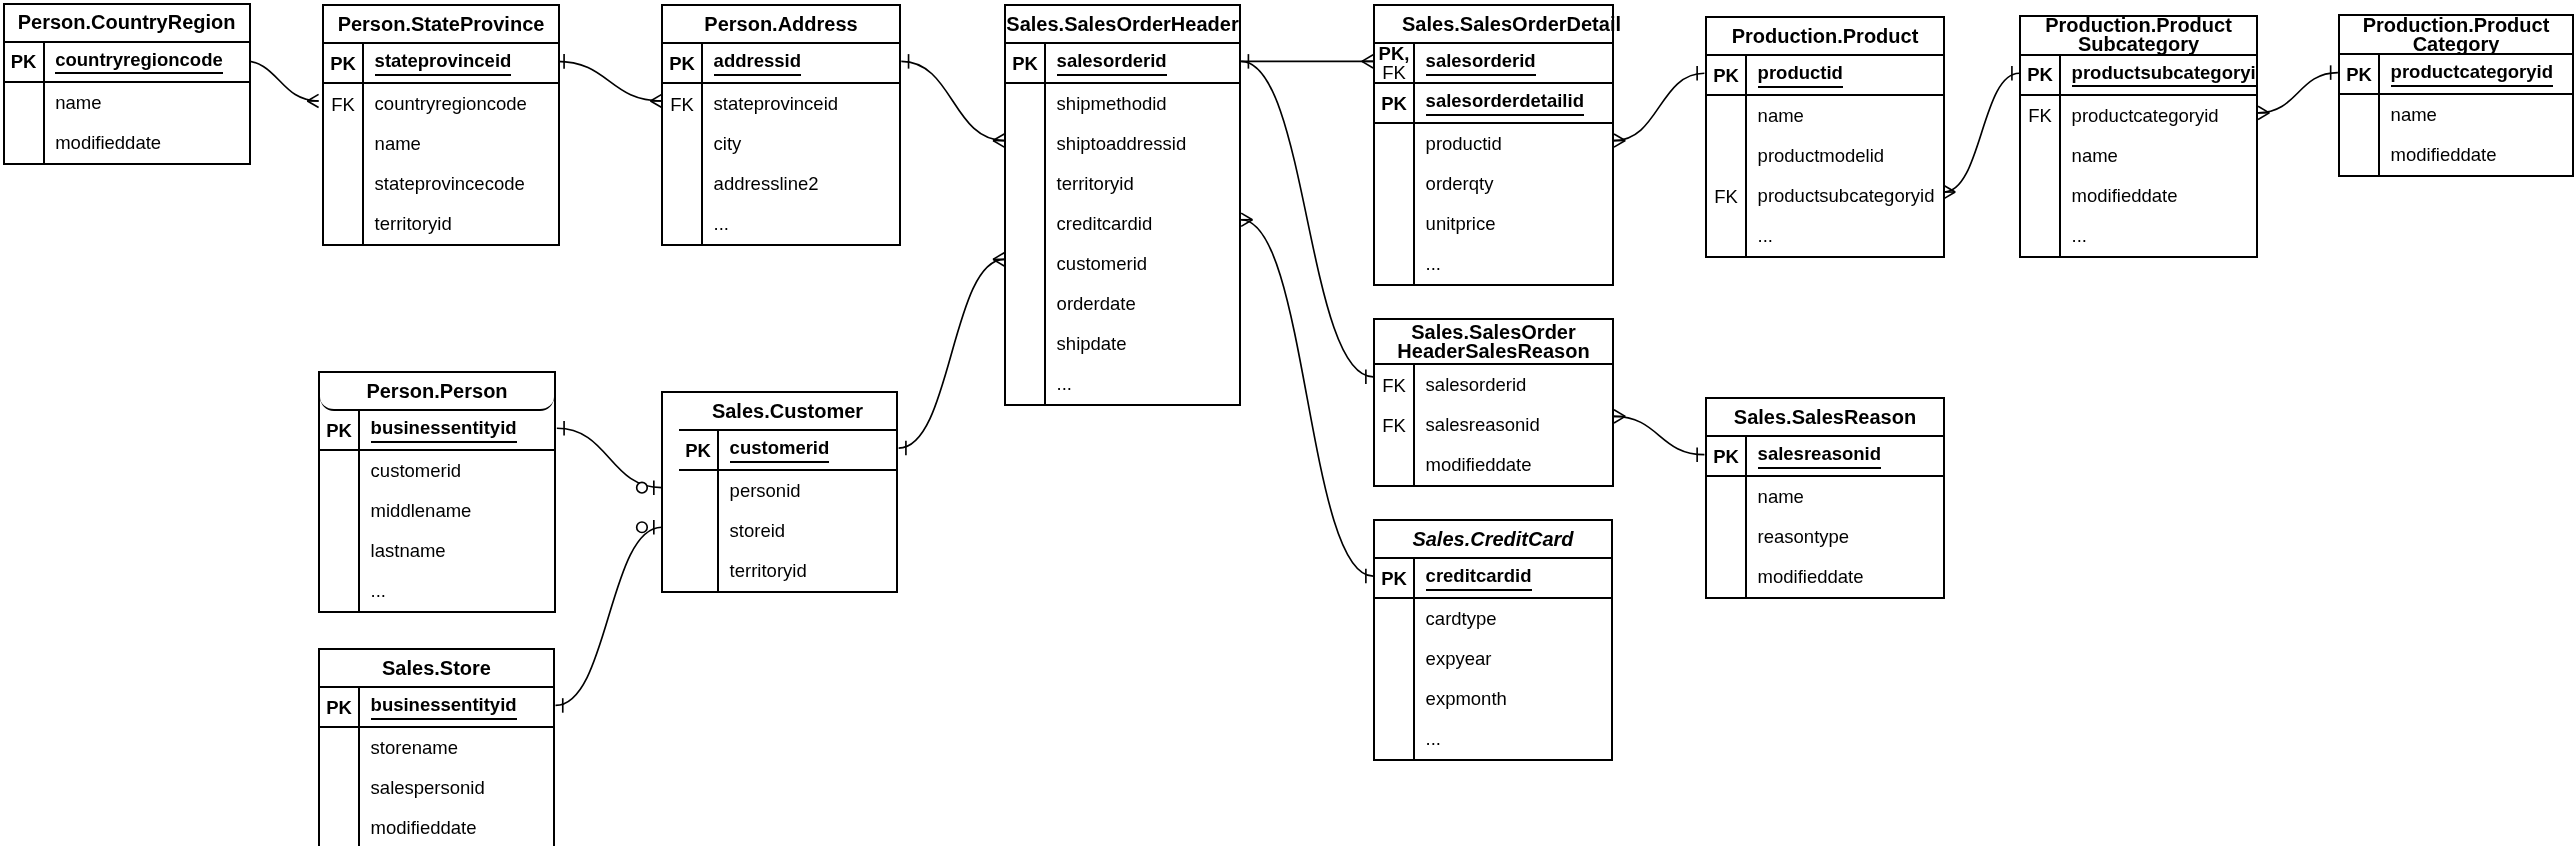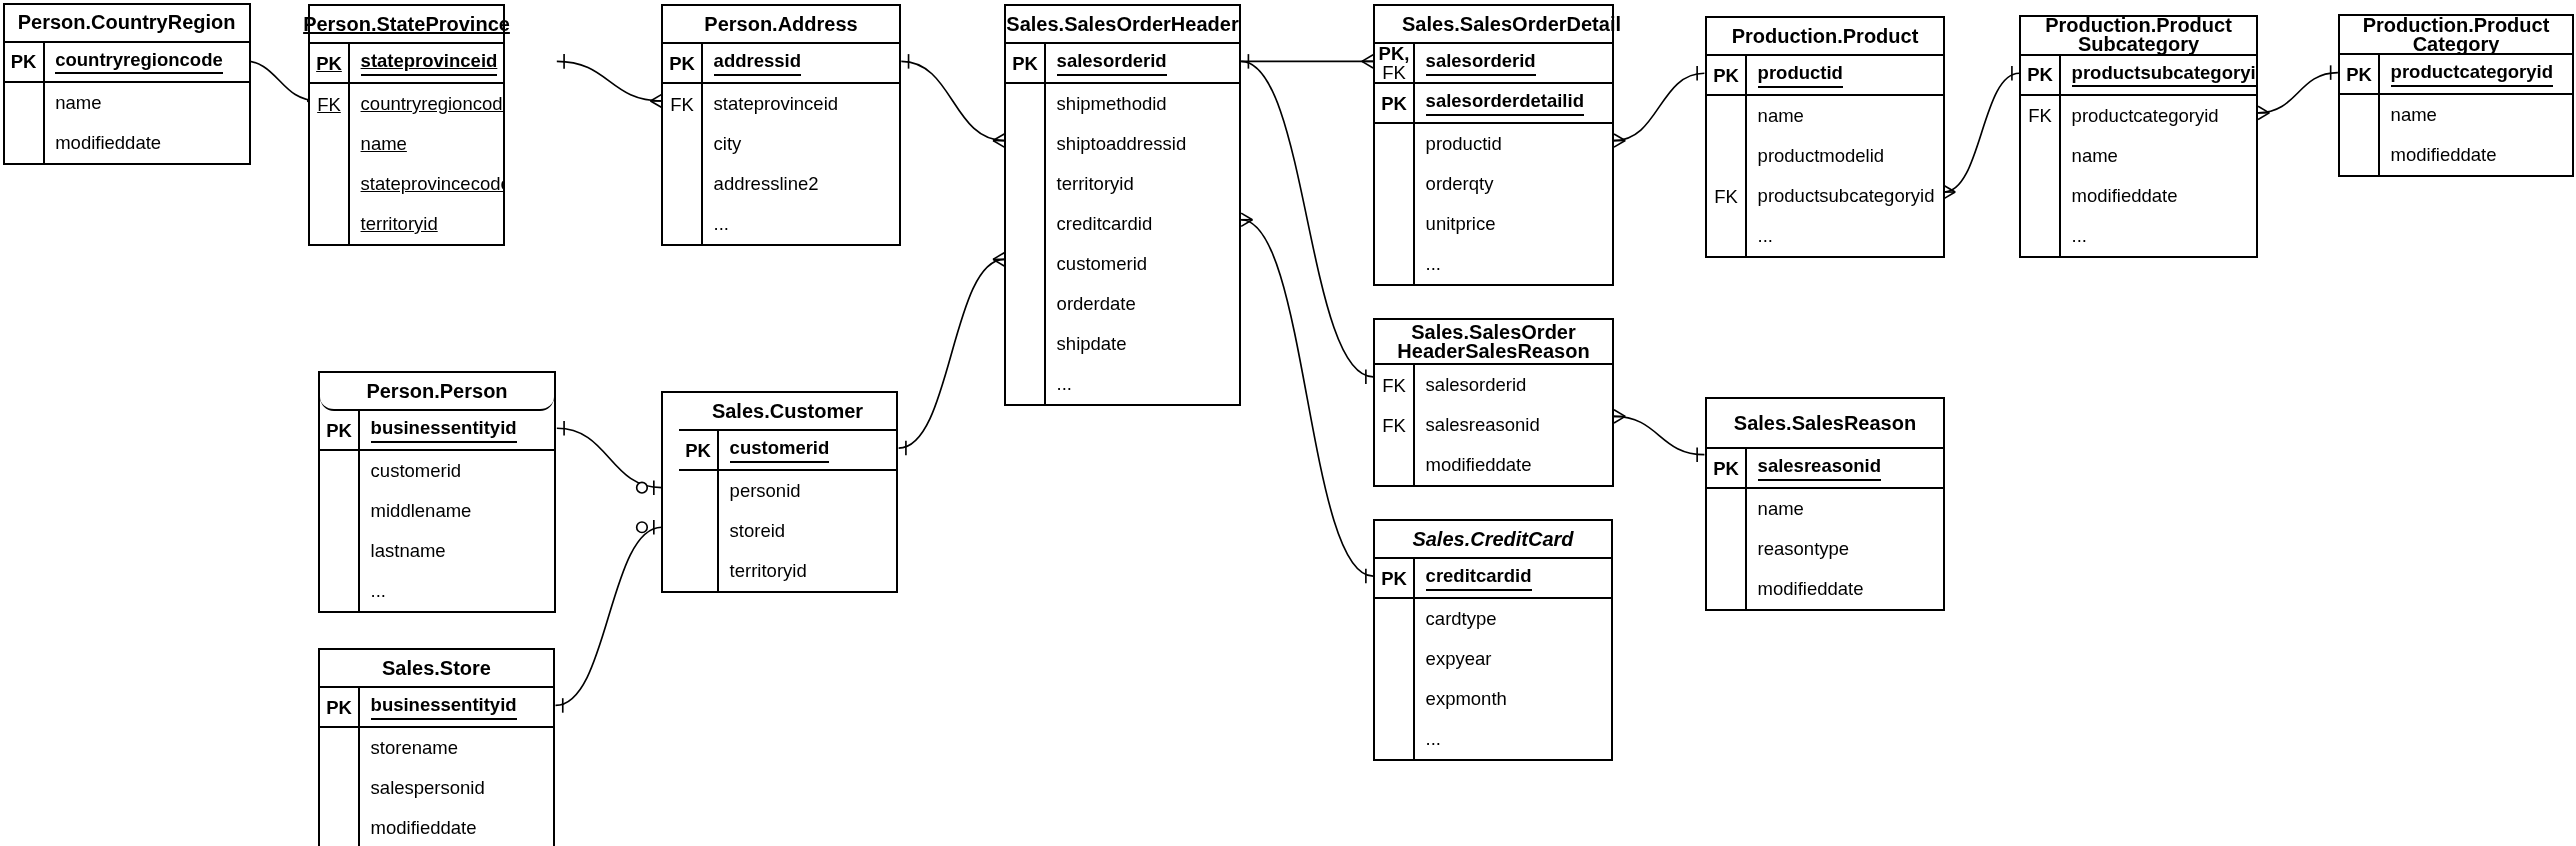--- a/index.html
+++ b/index.html
@@ -154,21 +154,21 @@
           </div>
         </div>
         <div class="trow brow">
           <div class="kcell"></div>
           <div class="ncell">
             <div class="fname">modifieddate</div>
           </div>
         </div>
       </div>
     </div>
-    <div class="tnode" style="left: 308px; top: 4px; width: 197px; text-decoration: underline;">
+    <div class="tnode" style="left: 322px; top: 4px; width: 238px;">
       <div class="thead" style="height: 38px;">
         <div class="tline">Person.StateProvince</div>
       </div>
       <div class="trow keyrow">
         <div class="kcell">
           <div class="kline">PK</div>
         </div>
         <div class="ncell">
           <div class="pkname">stateprovinceid</div>
         </div>
@@ -561,21 +561,21 @@
         </div>
         <div class="trow brow">
           <div class="kcell"></div>
           <div class="ncell">
             <div class="fname">modifieddate</div>
           </div>
         </div>
       </div>
     </div>
     <div class="tnode" style="left: 1705px; top: 397px; width: 240px;">
-      <div class="thead" style="height: 50px;">
+      <div class="thead" style="height: 38px;">
         <div class="tline">Sales.SalesReason</div>
       </div>
       <div class="trow keyrow">
         <div class="kcell">
           <div class="kline">PK</div>
         </div>
         <div class="ncell">
           <div class="pkname">salesreasonid</div>
         </div>
       </div>

